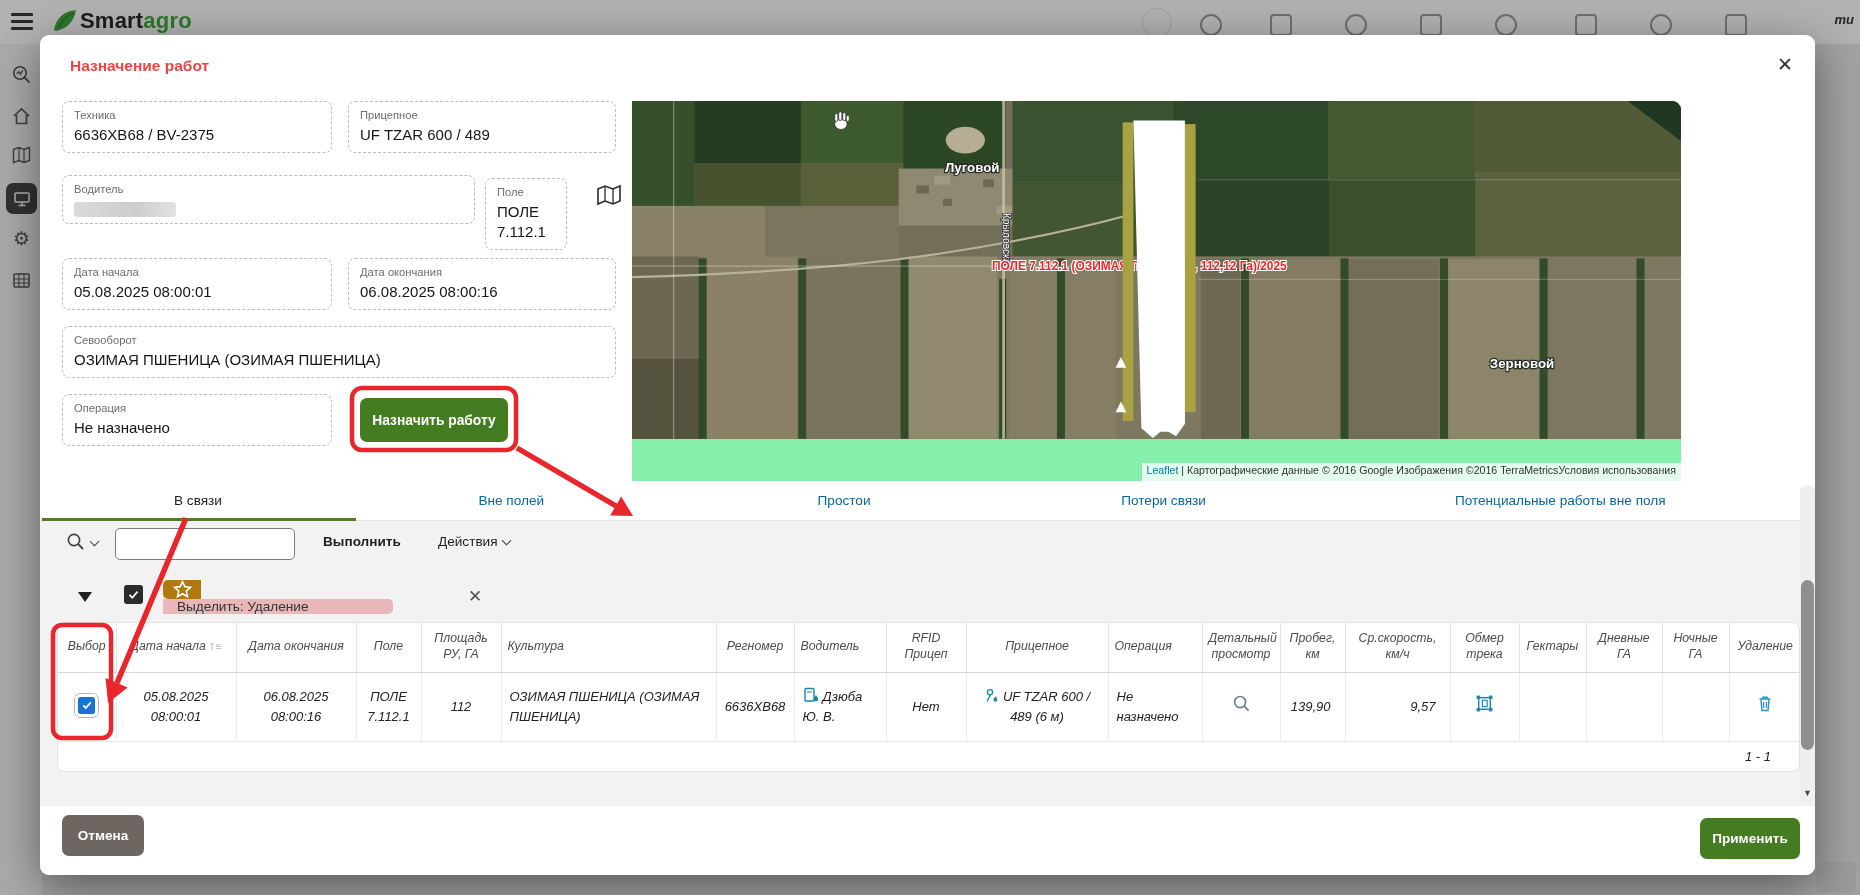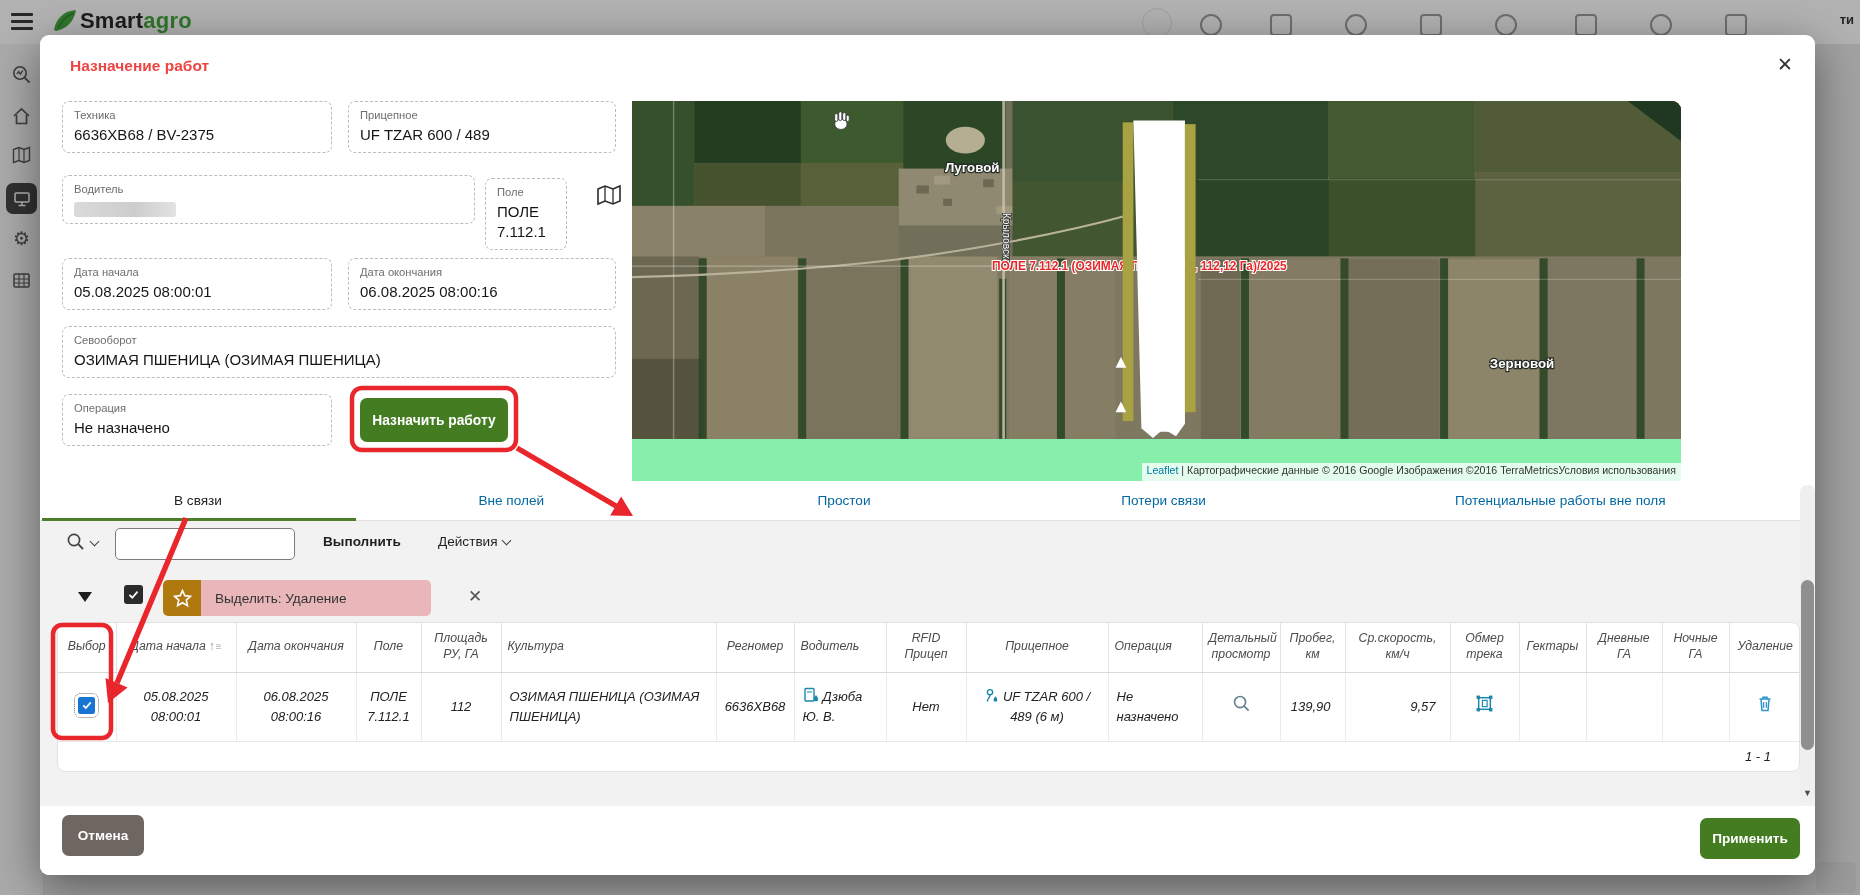--- a/index.html
+++ b/index.html
@@ -7,21 +7,21 @@
          background:#e7e7e7;font-family:"Liberation Sans",sans-serif;}
 
   
   .topbar{position:absolute;top:0;left:0;right:0;height:44px;background:#fff;z-index:1;}
   .burger{position:absolute;left:11px;top:13px;width:22px;height:17px;cursor:pointer;}
   .burger i{display:block;height:2.6px;background:#2e2e2e;margin-bottom:4.4px;border-radius:1px;}
   .brand{position:absolute;left:50px;top:6px;display:flex;align-items:center;}
   .brand .leaf{width:30px;height:30px;}
   .brand .txt{font-size:22px;font-weight:800;color:#1c1c1c;letter-spacing:.2px;}
   .brand .txt b{color:#3aa435;font-weight:800;}
-  .tr-ghosts{position:absolute;top:10px;left:1130px;right:0;height:28px;z-index:1;}
+  .tr-ghosts{position:absolute;top:10px;left:1130px;right:0;height:28px;z-index:1;font-style:italic;}
   .ghost{position:absolute;top:4px;width:18px;height:18px;border:2px solid #9a9a9a;border-radius:50%;}
   .ghost.sq{border-radius:4px;}
   .avatar-ghost{position:absolute;left:12px;top:-2px;width:28px;height:28px;border-radius:50%;background:#fdfdfd;border:1px solid #e0e0e0;}
   .corner-text{position:absolute;right:6px;top:2px;font-size:13px;font-weight:700;color:#2a2a2a;}
   .sidebar{position:absolute;top:44px;left:0;width:43px;bottom:0;background:#f3f3f3;border-right:1px solid #dcdcdc;z-index:1;}
   .side-ic{position:absolute;left:50%;transform:translateX(-50%);width:24px;height:24px;color:#4f4f4f;display:flex;align-items:center;justify-content:center;cursor:pointer;}
   .side-active{position:absolute;left:6px;width:31px;height:31px;background:#3c3c3c;border-radius:7px;display:flex;align-items:center;justify-content:center;cursor:pointer;}
   .gear-glyph{font-size:19px;line-height:1;color:#4f4f4f;}
   .bg-chip{position:absolute;right:4px;bottom:2px;width:40px;height:31px;background:#dddddd;border-radius:5px;z-index:1;}
 
@@ -68,21 +68,21 @@
 
   
   .panel{position:absolute;left:0;top:486px;width:1775px;height:285px;background:#f2f2f2;}
   .search-ic{position:absolute;left:26px;top:11px;display:flex;align-items:center;cursor:pointer;}
   .chev{display:inline-block;width:6px;height:6px;border-right:1.7px solid #444;border-bottom:1.7px solid #444;transform:rotate(45deg);margin-left:5px;margin-bottom:2px;}
   .srch-input{position:absolute;left:75px;top:7px;width:180px;height:32px;box-sizing:border-box;border:1px solid #7c7c7c;border-radius:5px;background:#fff;font-size:13px;padding:0 8px;font-family:inherit;}
   .lnk-run{position:absolute;left:283px;top:13px;font-size:13.6px;font-weight:700;color:#1f1f1f;cursor:pointer;}
   .lnk-act{position:absolute;left:398px;top:13px;font-size:13.6px;color:#1f1f1f;cursor:pointer;}
   .expander{position:absolute;left:38px;top:71px;width:0;height:0;border-left:7px solid transparent;border-right:7px solid transparent;border-top:10px solid #1f1f1f;cursor:pointer;}
   .chk-dark{position:absolute;left:84px;top:64px;width:19px;height:19px;background:#2b2b2b;border-radius:3px;display:flex;align-items:center;justify-content:center;cursor:pointer;}
-  .chipwrap{position:absolute;left:123px;top:59px;height:36px;display:flex;align-items:stretch;cursor:pointer;}
+  .chipwrap{position:absolute;left:123px;top:59px;height:36px;display:flex;align-items:stretch;cursor:pointer;flex-direction:column;}
   .chip-star{width:38px;background:#b0790f;border-radius:5px 0 0 5px;display:flex;align-items:center;justify-content:center;}
   .chip-body{width:216px;background:#e9b7ba;border-radius:0 5px 5px 0;display:flex;align-items:center;padding-left:14px;font-size:13.6px;color:#333;}
   .chip-x{position:absolute;left:428px;top:67px;font-size:17px;color:#555;cursor:pointer;line-height:1;}
 
   
   .card{position:absolute;left:17px;top:101px;width:1743px;height:150px;background:#fff;border:1px solid #e2e2e2;border-radius:8px;box-sizing:border-box;overflow:hidden;font-style:italic;}
   table.grid{border-collapse:collapse;table-layout:fixed;width:100%;}
   .grid th{font-size:12.3px;color:#4c4c4c;font-weight:400;border-right:1px solid #e3e3e3;border-bottom:1px solid #d9d9d9;
            padding:4px 6px;height:49px;box-sizing:border-box;text-align:center;line-height:1.3;}
   .grid td{font-size:13px;color:#222;border-right:1px solid #ebebeb;border-bottom:1px solid #e8e8e8;

